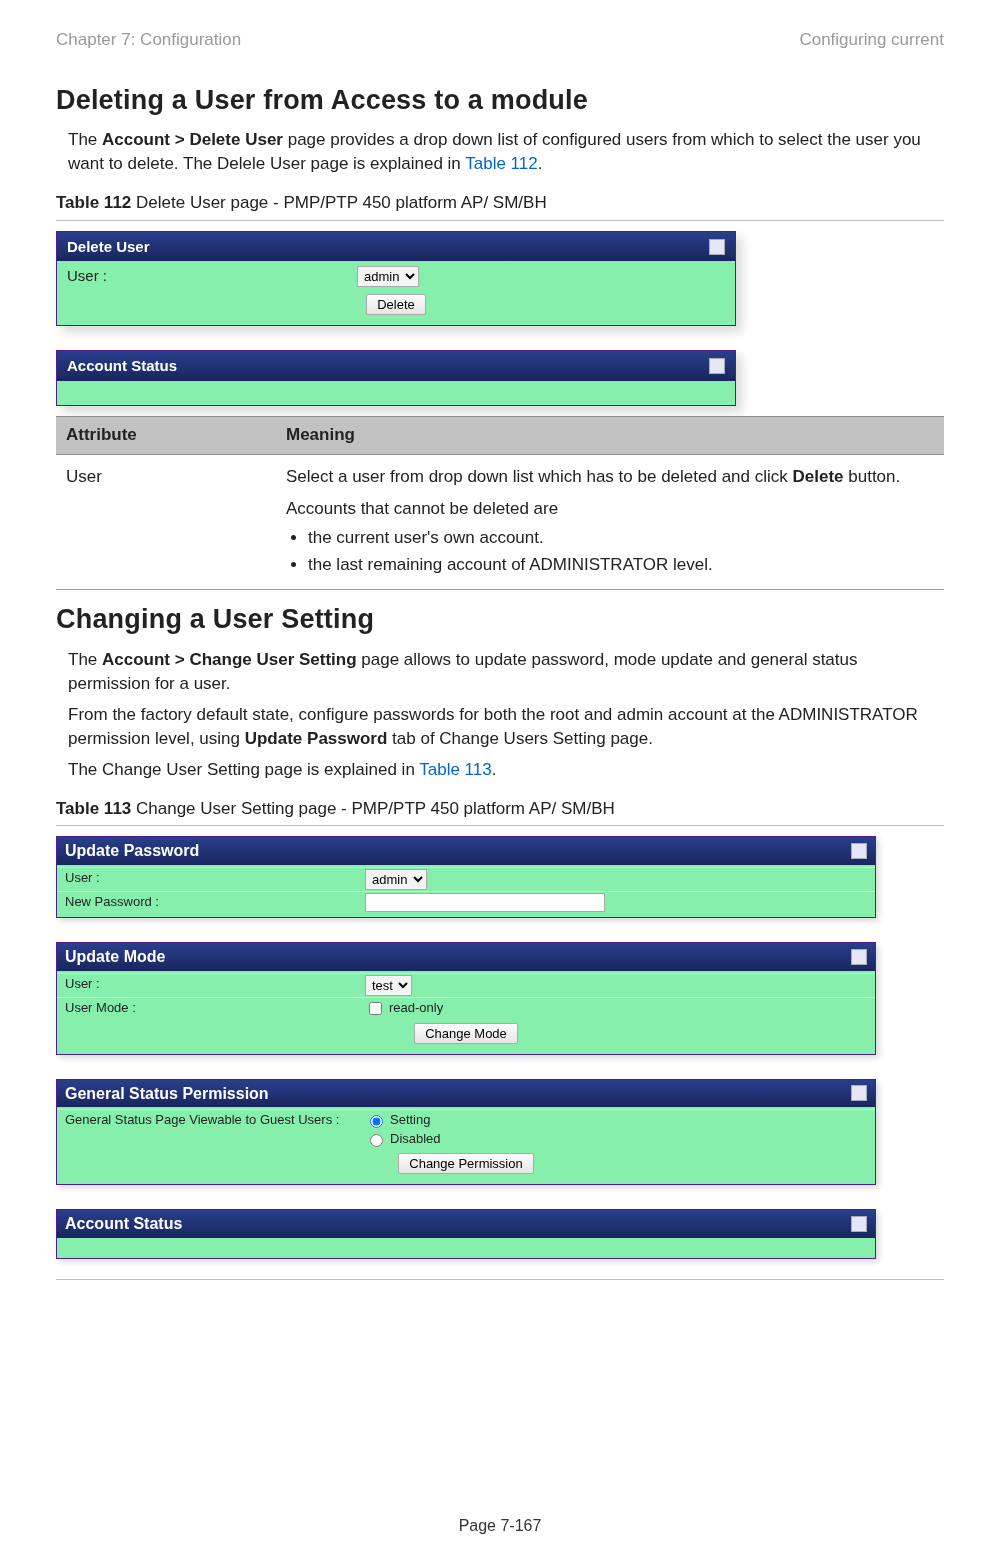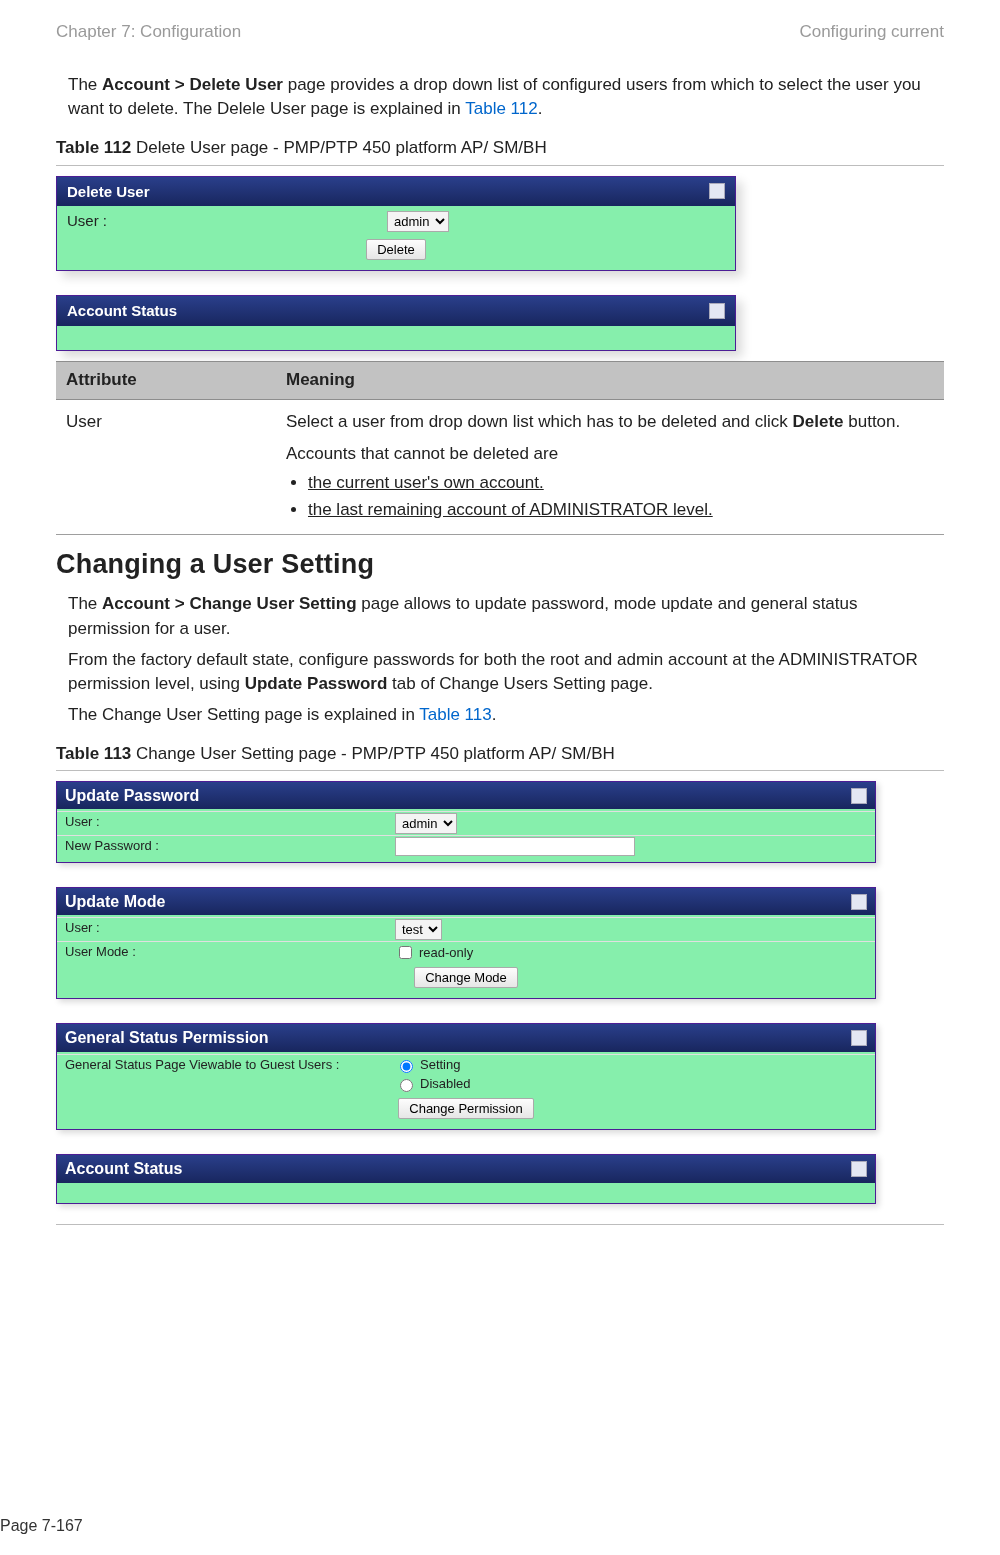--- a/index.html
+++ b/index.html
@@ -7,21 +7,21 @@
     margin: 0;
     padding: 0;
     background: #fff;
     color: #222;
     font-size: 17px;
     line-height: 1.45;
   }
   .page {
     width: 1000px;
     min-height: 1555px;
-    padding: 20px 56px 20px 56px;
+    padding: 28px 56px 20px 56px;
     box-sizing: border-box;
     position: relative;
   }
   .header {
     display: flex;
     justify-content: space-between;
     color: #9a9a9a;
     font-size: 17px;
     margin-bottom: 28px;
   }
@@ -69,21 +69,21 @@
     height: 14px;
     background: #e4e7f3;
     border: 1px solid #aab;
     display: inline-block;
   }
   .panel-row {
     display:flex;
     padding: 2px 10px;
   }
   .panel-label { width: 290px; }
-  .panel-value { flex:1;margin-left:30px; }
+  .panel-value { flex:1; }
   .mini-select {
     font-size: 13px;
     padding: 1px 2px;
     border: 1px solid #aaa;
     background: #f4f4f4;
   }
   .mini-input {
     font-size: 13px;
     border: 1px solid #aaa;
     padding: 1px 4px;
@@ -116,21 +116,21 @@
     border-bottom: 1px solid #8d8d8d;
     font-size: 17px;
     margin-top: 14px;
   }
   table.def td {
     padding: 10px 10px;
     vertical-align: top;
     font-size: 17px;
   }
   table.def td ul { margin: 4px 0 0 22px; padding:0; }
-  table.def td ul li { margin-bottom: 2px; text-decoration: underline; }
+  table.def td ul li { margin-bottom: 2px; }
 
   
   .panels-group-2 .panel-wrap {
     font-size: 13px;
     box-shadow: 3px 3px 6px rgba(0,0,0,0.15);
   }
   .panels-group-2 .panel-header { font-size: 16px; padding: 2px 8px; }
   .panels-group-2 .panel-row { font-size: 13px; border-top: 1px solid #e0e0e0; padding: 1px 8px; }
   .panels-group-2 .panel-label { width: 300px; }
   .spacer-between { height: 14px; }
@@ -140,36 +140,38 @@
 
   .footer-rule {
     border: none;
     border-top: 1px solid #bdbdbd;
     margin: 20px 0 30px 0;
   }
   .page-number {
     position: absolute;
     bottom: 18px;
     left: 0; right: 0;
+    text-align: center;
     font-size: 16px;
     color: #333;
   }
 
   .radio-opt { display:flex; align-items:center; gap:4px; font-size:13px; }
 </style>
 </head>
 <body>
 
 <div class="page">
 
   <div class="header">
     <div>Chapter 7:  Configuration</div>
     <div>Configuring current</div>
   </div>
 
+  <h2 class="section-title">Deleting a User from Access to a module</h2>
 
   <p>
     <span>The </span><span class="bold">Account &gt; Delete User</span><span> page provides a drop down list of configured users from which to select the user you want to delete. The Delele User page is explained in </span><a class="link" href="#">Table 112</a><span>.</span>
   </p>
 
   <p class="table-caption">
     <span class="bold">Table 112</span><span> Delete User page - PMP/PTP 450 platform AP/ SM/BH</span>
   </p>
   <hr class="thin">
 

